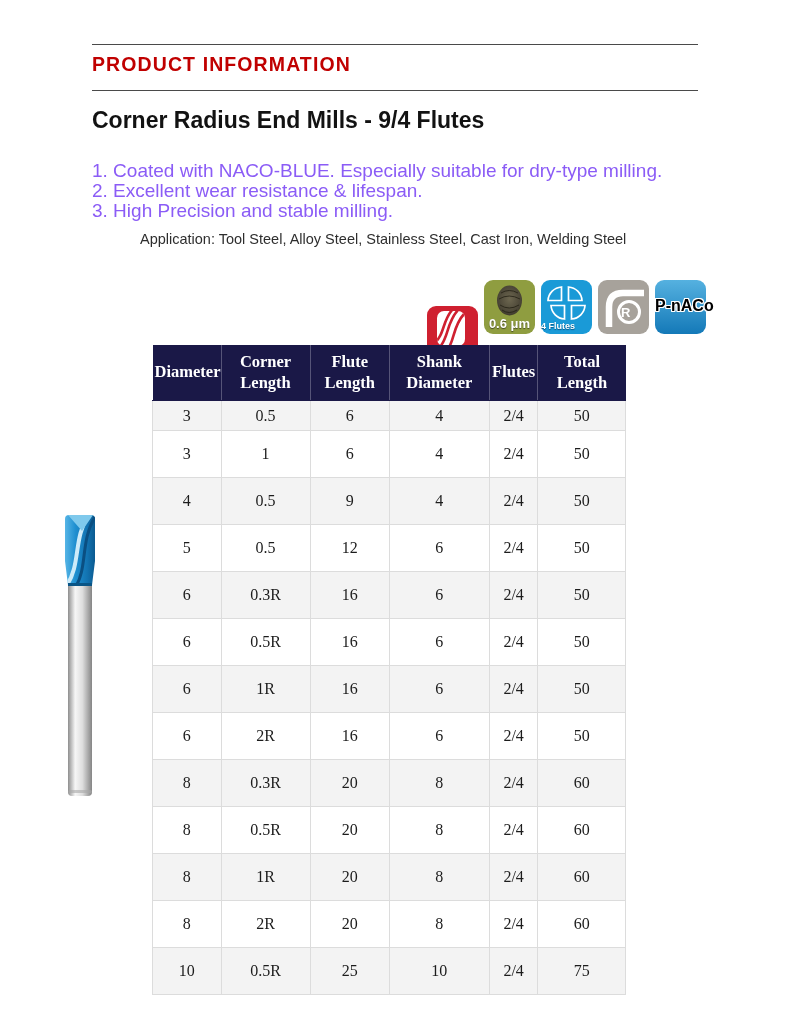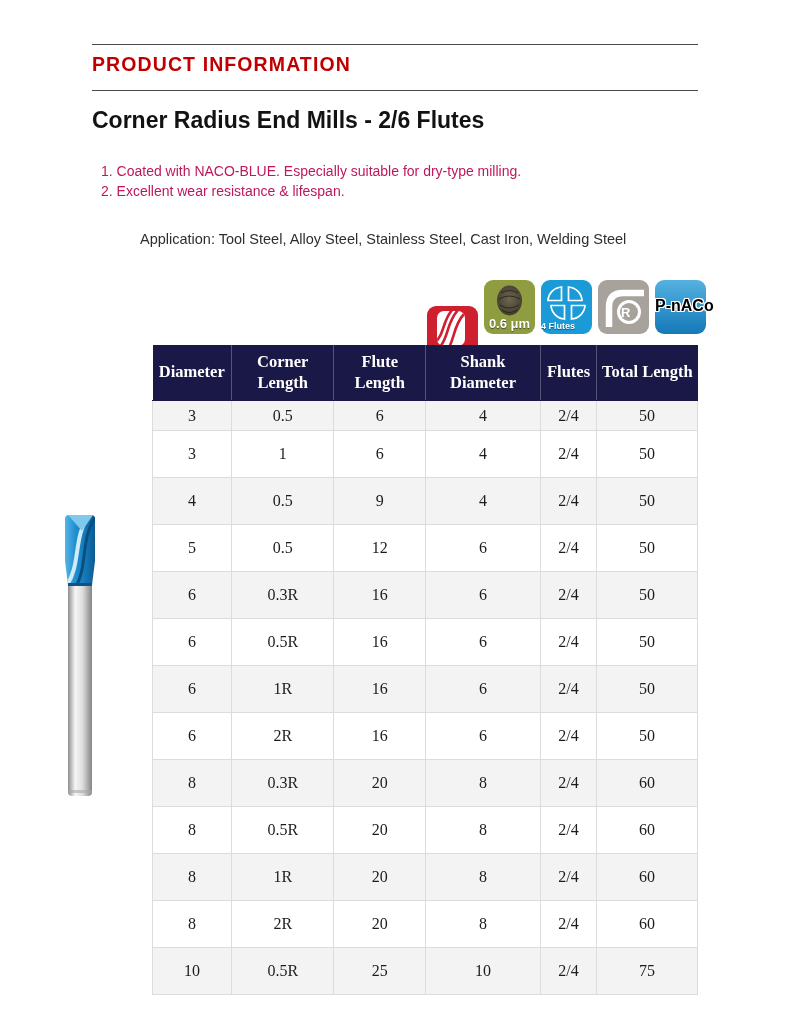--- a/index.html
+++ b/index.html
@@ -13,22 +13,22 @@
   .rule-mid { top:90px; }
   .red-heading {
     position:absolute; left:92px; top:53px;
     font-weight:bold; font-size:19.5px; letter-spacing:1.1px; color:#c00000;
   }
   .product-title {
     position:absolute; left:92px; top:107px;
     font-weight:bold; font-size:23px; color:#121212;
   }
   .features {
-    position:absolute; left:101px; top:161px;
-    font-size:14px; line-height:20px; color:#be185d;
+    position:absolute; left:92px; top:161px;
+    font-size:19px; line-height:20px; color:#8b5cf6;
   }
   .application {
     position:absolute; left:92px; top:231px;
     font-size:14.5px; color:#2e2e2e;margin-left:48px;
   }
 
   
   .badges { position:absolute; top:280px; left:427px; display:flex; gap:6px; }
   .badge { position:relative; width:51px; height:54px; border-radius:9px; flex:none; }
   .badge svg { position:absolute; inset:0; }
@@ -54,21 +54,21 @@
     text-align:center; font-size:16px; font-weight:800; color:#000;
     text-shadow:-1px -1px 0 #fff, 1px -1px 0 #fff, -1px 1px 0 #fff, 1px 1px 0 #fff,
                  0 -1px 0 #fff, 0 1px 0 #fff, -1px 0 0 #fff, 1px 0 0 #fff;
   }
 
   
   .tool { position:absolute; left:61px; top:514px; width:38px; height:285px; }
 
   
   .spec-table {
-    position:absolute; left:152px; top:345px; width:546px;
+    position:absolute; left:152px; top:345px; width:474px;
     border-collapse:collapse; table-layout:fixed;
     font-family:"Liberation Serif", serif;
   }
   .spec-table th {
     background:#1a1847; color:#ffffff; font-weight:bold; font-size:16.5px;
     line-height:1.25; padding:7px 2px; vertical-align:middle;
     border-right:1px solid #565478; border-bottom:1px solid #1a1847;
   }
   .spec-table th:last-child { border-right:none; }
   .spec-table td {
@@ -81,25 +81,26 @@
 </style>
 </head>
 <body>
 
 <div class="page">
 
   <div class="rule rule-top"></div>
   <div class="red-heading">PRODUCT INFORMATION</div>
   <div class="rule rule-mid"></div>
 
-  <div class="product-title">Corner Radius End Mills - 2/6 Flutes</div>
+  <div class="product-title">Corner Radius End Mills - 9/4 Flutes</div>
 
   <div class="features">
     <div>1. Coated with NACO-BLUE. Especially suitable for dry-type milling.</div>
     <div>2. Excellent wear resistance &amp; lifespan.</div>
+    <div>3. High Precision and stable milling.</div>
   </div>
 
   <div class="application">Application: Tool Steel, Alloy Steel, Stainless Steel, Cast Iron, Welding Steel</div>
 
   <div class="badges">
 
     <div class="badge badge-helix" style="background: rgb(207, 32, 48); margin-top: 26px;">
       <svg viewBox="0 0 51 54">
         <defs>
             <clipPath id="hc">

